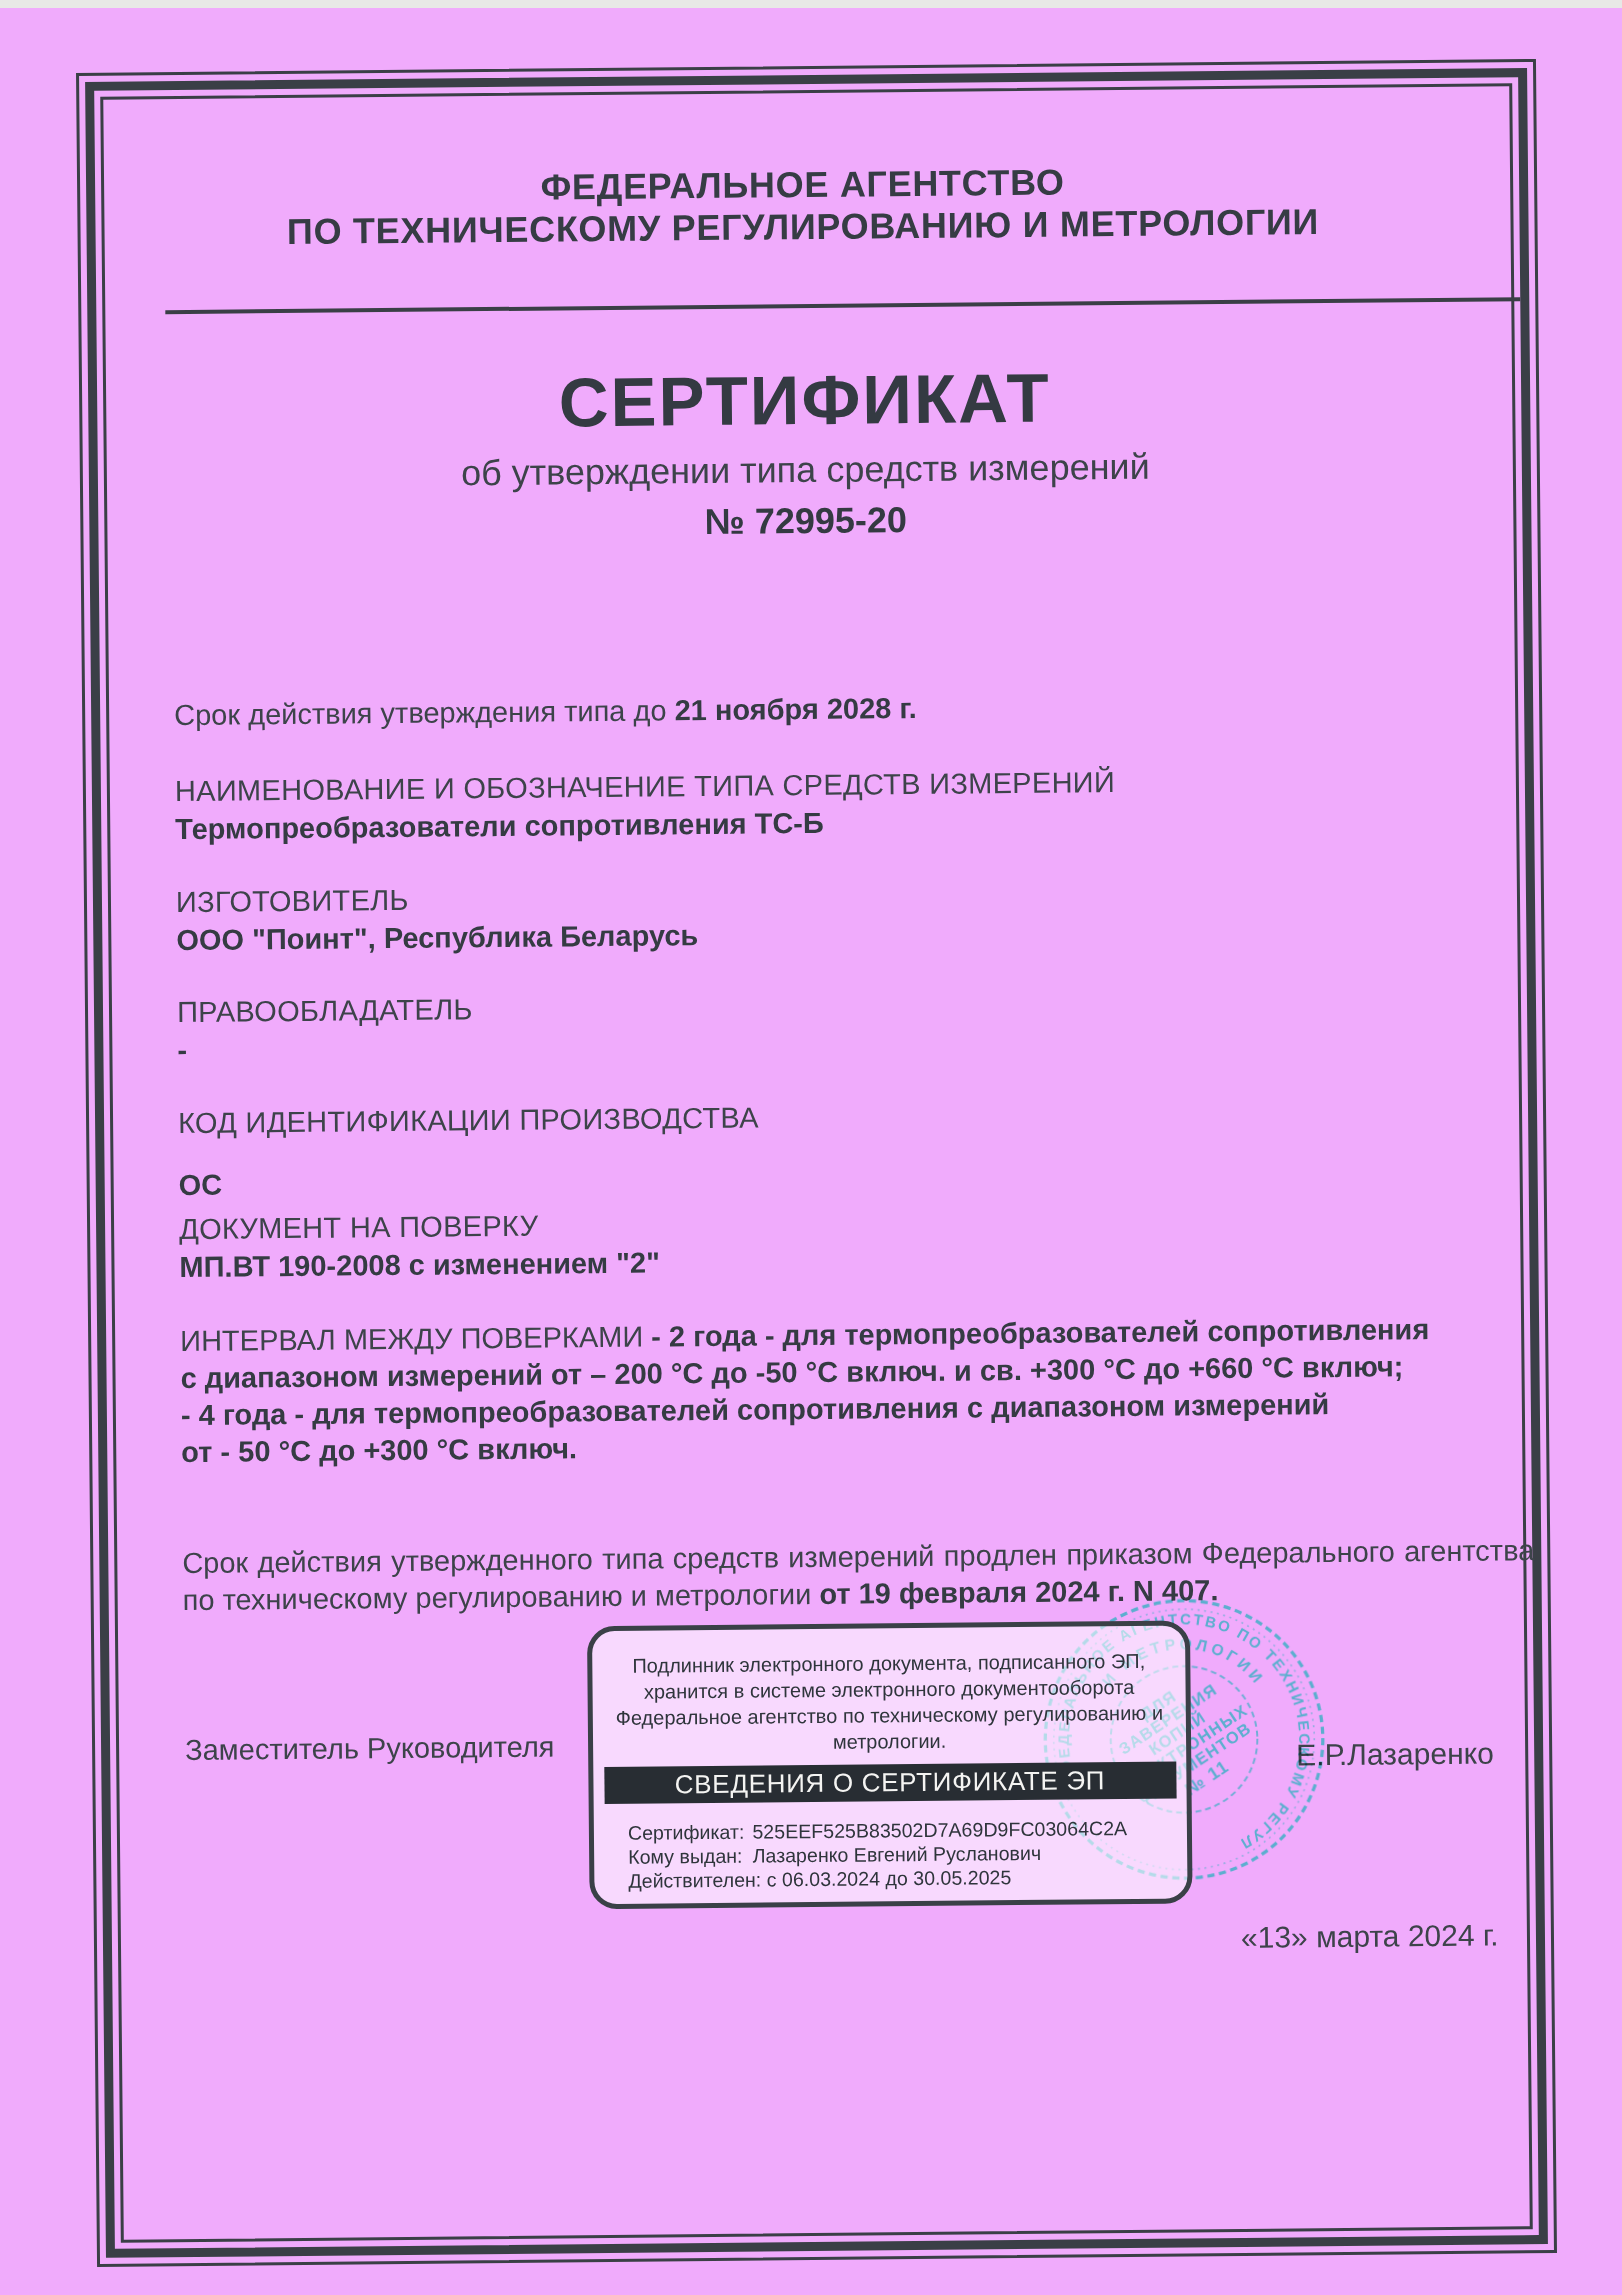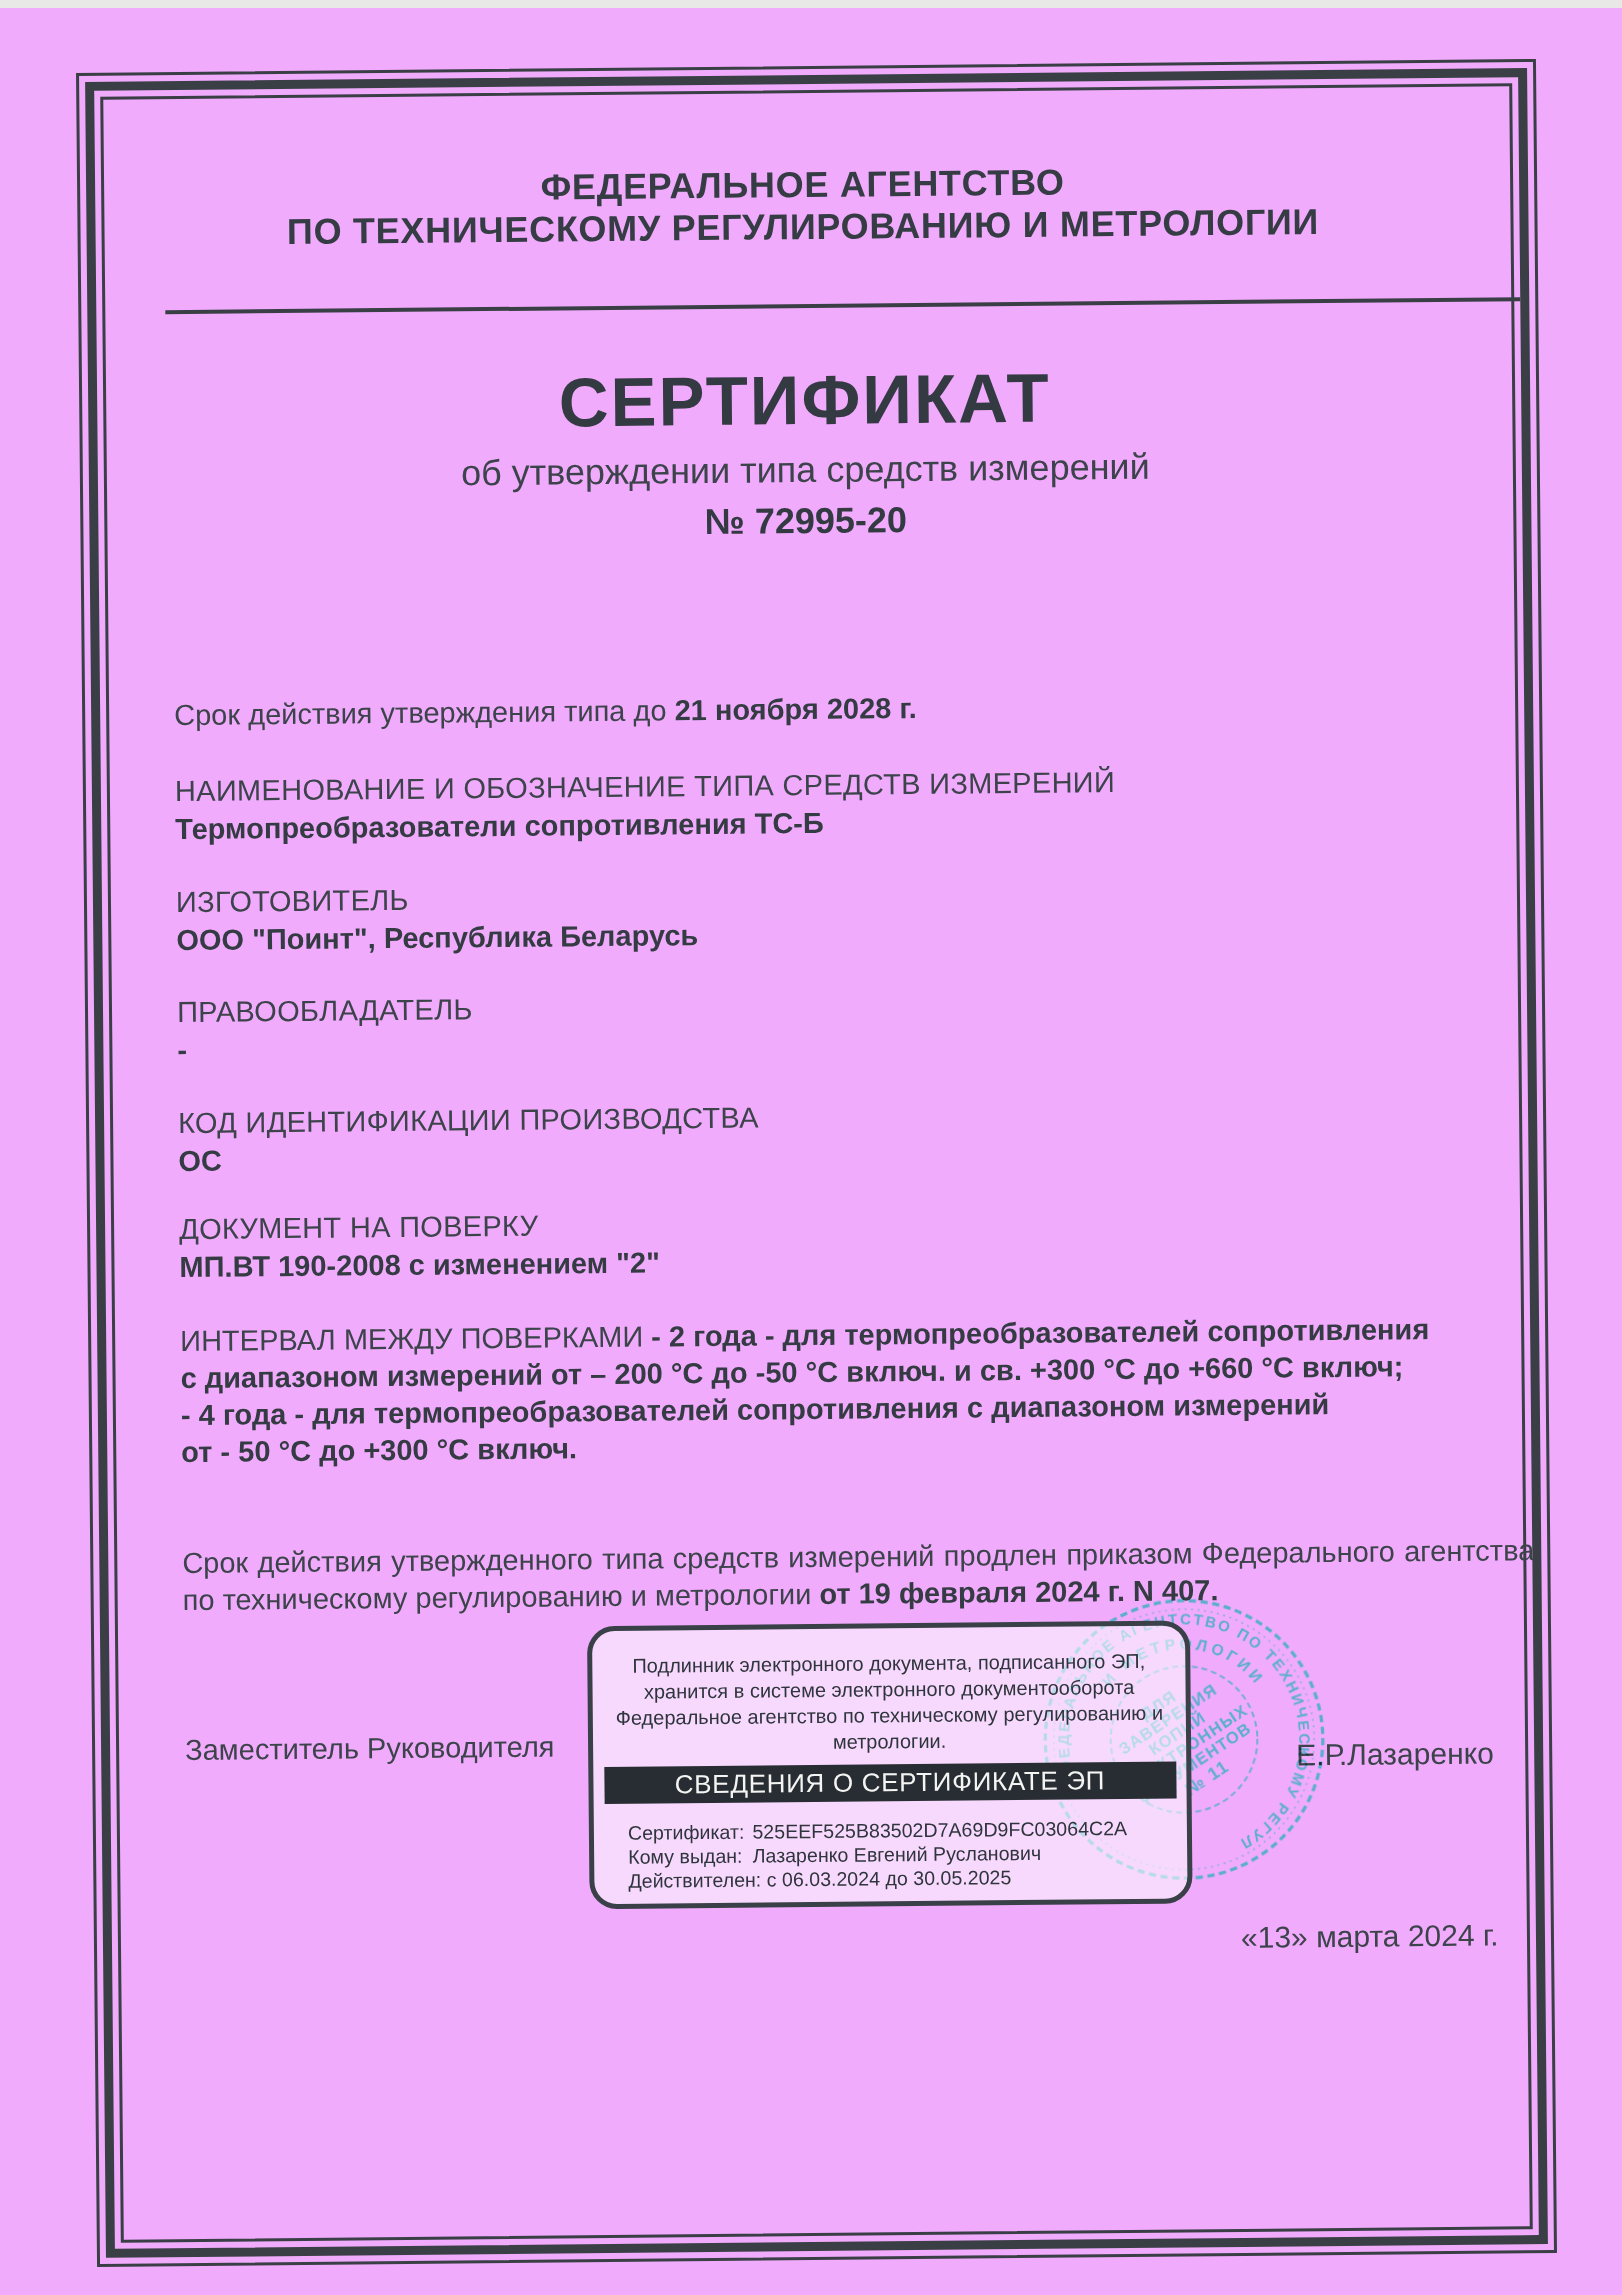--- a/index.html
+++ b/index.html
@@ -68,21 +68,21 @@
       <div class="abs body-line lbl" style="top:758px;left:178px;">НАИМЕНОВАНИЕ И ОБОЗНАЧЕНИЕ ТИПА СРЕДСТВ ИЗМЕРЕНИЙ</div>
       <div class="abs body-line val" style="top:796px;left:178px;">Термопреобразователи сопротивления ТС-Б</div>
 
       <div class="abs body-line lbl" style="top:869px;left:178px;">ИЗГОТОВИТЕЛЬ</div>
       <div class="abs body-line val" style="top:907px;left:178px;">ООО "Поинт", Республика Беларусь</div>
 
       <div class="abs body-line lbl" style="top:979px;left:178px;">ПРАВООБЛАДАТЕЛЬ</div>
       <div class="abs body-line val" style="top:1017px;left:178px;">-</div>
 
       <div class="abs body-line lbl" style="top:1090px;left:178px;">КОД ИДЕНТИФИКАЦИИ ПРОИЗВОДСТВА</div>
-      <div class="abs body-line val" style="top:1128px;left:178px;">ОС</div>
+      <div class="abs body-line val" style="top:1152px;left:178px;">ОС</div>
 
       <div class="abs body-line lbl" style="top:1196px;left:178px;">ДОКУМЕНТ НА ПОВЕРКУ</div>
       <div class="abs body-line val" style="top:1234px;left:178px;">МП.ВТ 190-2008 с изменением "2"</div>
 
       <div class="abs" style="top:1309px;left:178px;width:1352px;">
         <div class="para"><span>ИНТЕРВАЛ МЕЖДУ ПОВЕРКАМИ </span><span class="b">- 2 года - для термопреобразователей сопротивления</span></div>
         <div class="para"><span class="b">с диапазоном измерений от – 200 °С до -50 °С включ. и св. +300 °С до +660 °С включ;</span></div>
         <div class="para"><span class="b">- 4 года - для термопреобразователей сопротивления с диапазоном измерений</span></div>
         <div class="para"><span class="b">от - 50 °С до +300 °С включ.</span></div>
       </div>

